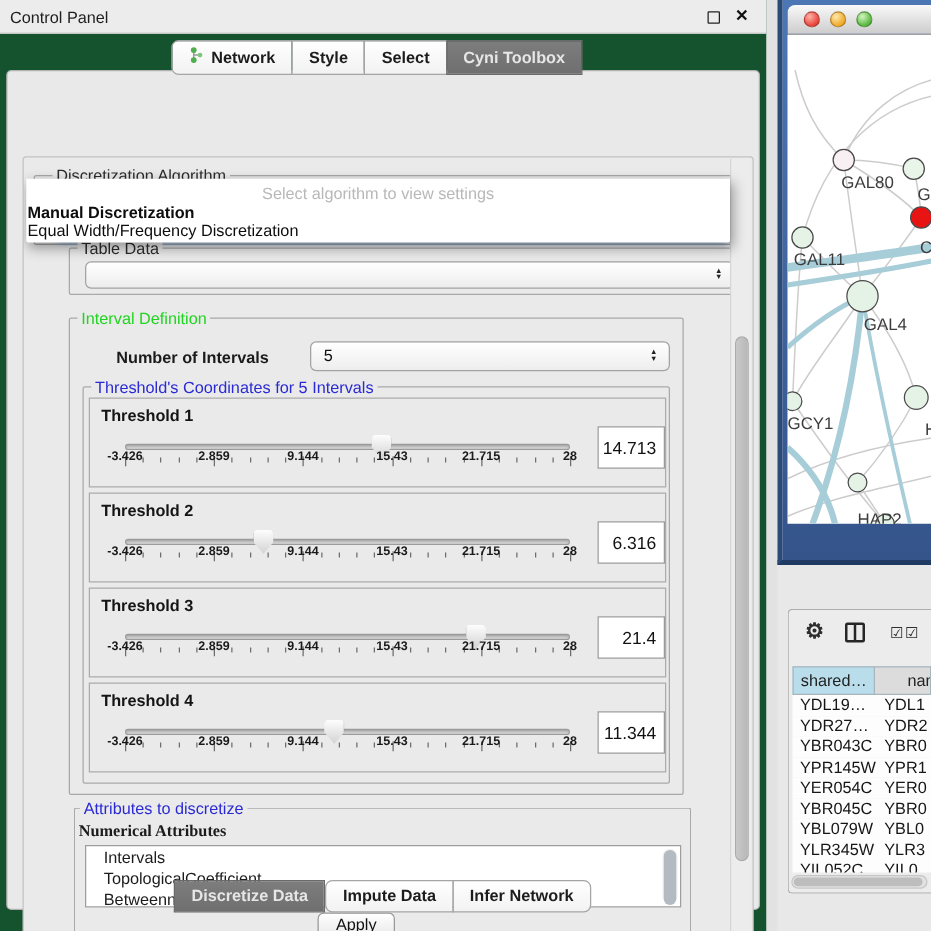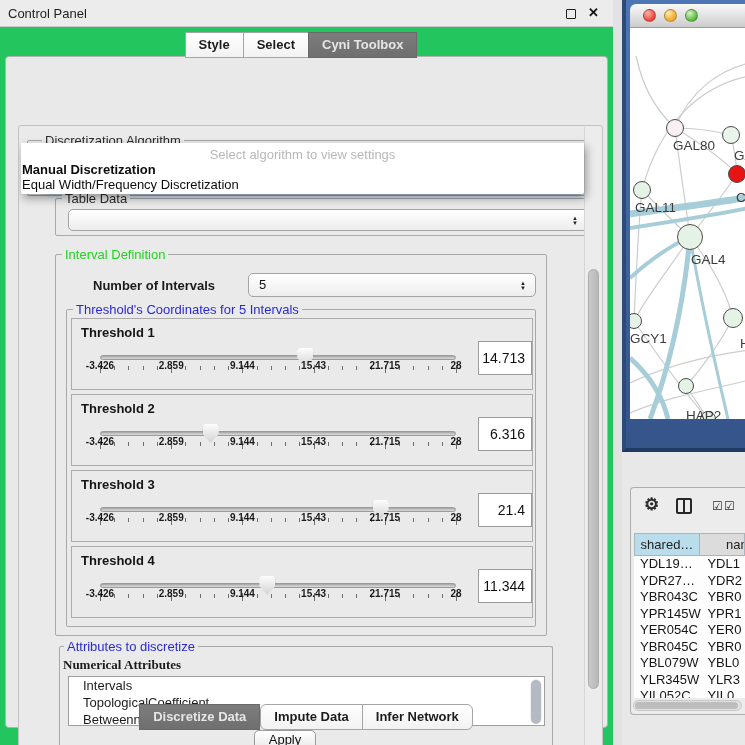--- a/index.html
+++ b/index.html
@@ -1,20 +1,20 @@
 <!DOCTYPE html>
 <html><head>
 <meta charset="utf-8">
 <style>
   * { margin:0; padding:0; box-sizing:border-box; }
   html,body { width:745px; height:745px; }
   body { font-family:"Liberation Sans", sans-serif; background:#e2e2e2; position:relative; overflow:hidden; color:#1b1b1b; }
 
   
-  .control-panel { position:absolute; left:0; top:0; width:613px; height:745px; background:#22c55e; }
+  .control-panel { position:absolute; left:0; top:0; width:613px; height:745px; background:#14532d; }
   .cp-titlebar { position:absolute; left:0; top:0; right:0; height:27px; background:#ececec; border-bottom:1px solid #c9c9c9; }
   .cp-title { position:absolute; left:8px; top:6px; font-size:13px; color:#1e1e1e; }
   .cp-float { position:absolute; right:37px; top:9px; width:10px; height:10px; border:1.5px solid #222; border-radius:1px; }
   .cp-close { position:absolute; right:14px; top:5px; font-size:13px; font-weight:bold; color:#111; }
 
   .tabbar { position:absolute; top:32px; left:0; right:10px; display:flex; justify-content:center; z-index:5; }
   .tab { display:flex; align-items:center; gap:5px; padding:4px 13px 5px; font-size:13px; font-weight:bold; color:#1c1c1c;
          background:linear-gradient(#ffffff,#f2f2f2); border:1px solid #a5a5a5; margin-left:-1px; position:relative; }
   .tab.first { border-radius:6px 0 0 6px; margin-left:0; }
   .tab.last  { border-radius:0 6px 6px 0; }
@@ -115,20 +115,31 @@
 <body>
 
 <div class="control-panel">
   <div class="cp-titlebar">
     <span class="cp-title">Control Panel</span>
     <span class="cp-float"></span>
     <span class="cp-close">✕</span>
   </div>
 
   <div class="tabbar">
+    <div class="tab first">
+      <span>
+        <svg width="13" height="14" viewBox="0 0 13 14">
+            <path d="M4 3 L4 11 M4 7 L9 7" stroke="#9a9a9a" stroke-width="1.2" fill="none"></path>
+            <circle cx="4" cy="3" r="2.3" fill="#4fae4f"></circle>
+            <circle cx="4" cy="11" r="2.3" fill="#4fae4f"></circle>
+            <circle cx="9" cy="7" r="1.9" fill="#7cc87c"></circle>
+          </svg>
+      </span>
+      <span>Network</span>
+    </div>
     <div class="tab">
         <span>Style</span>
       </div>
     <div class="tab">
         <span>Select</span>
       </div>
     <div class="tab selected">
         <span>Cyni Toolbox</span>
       </div>
   </div>

